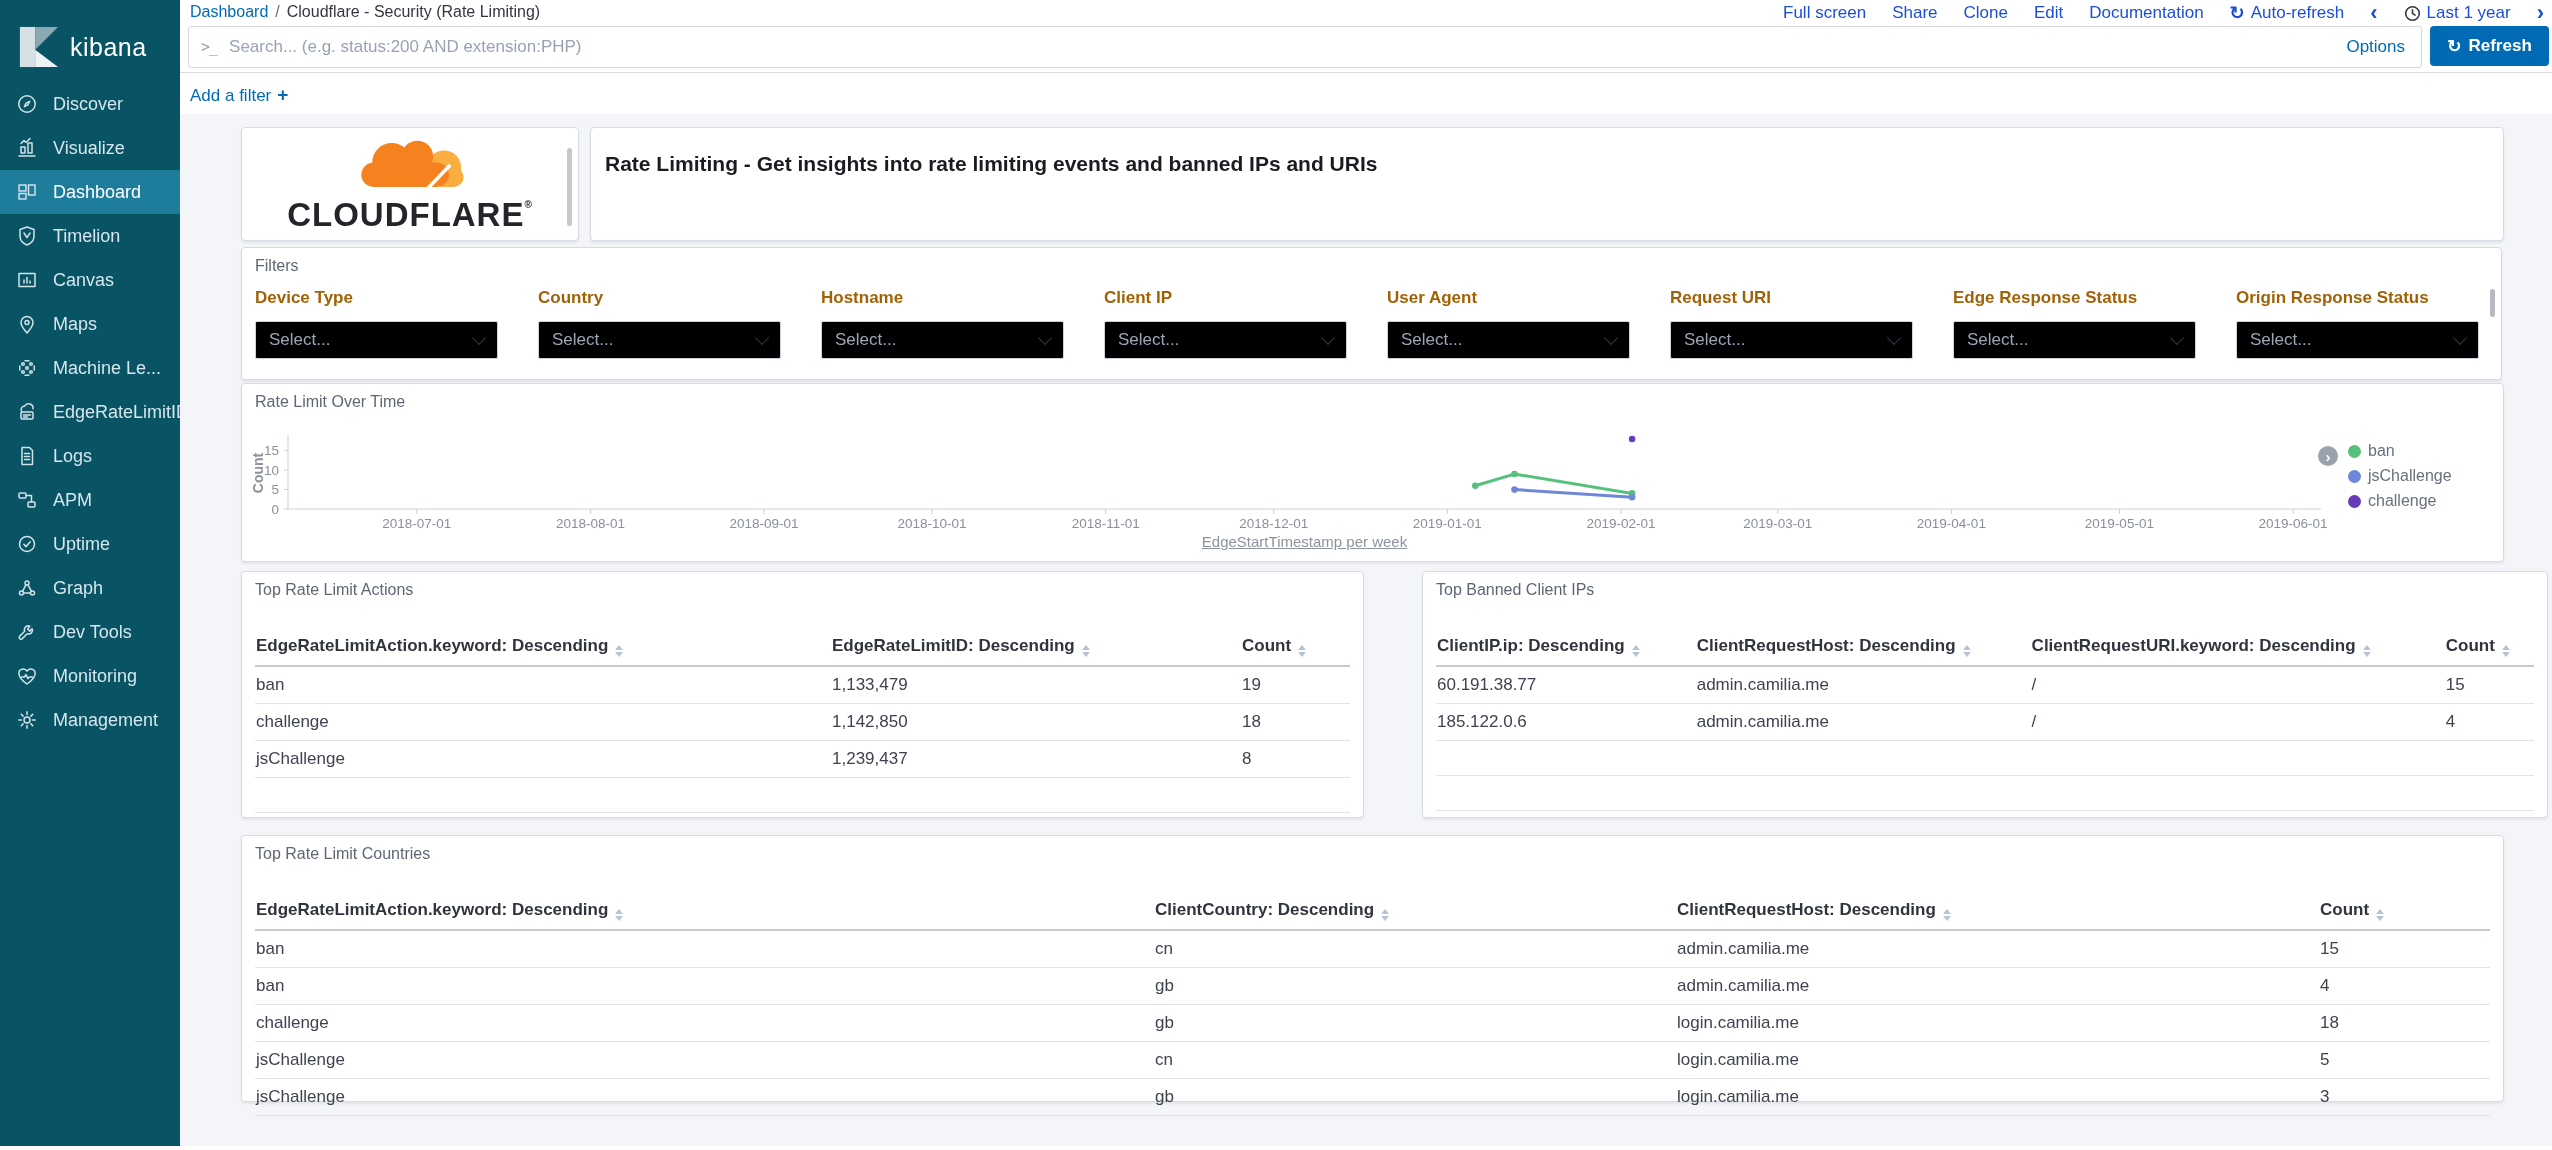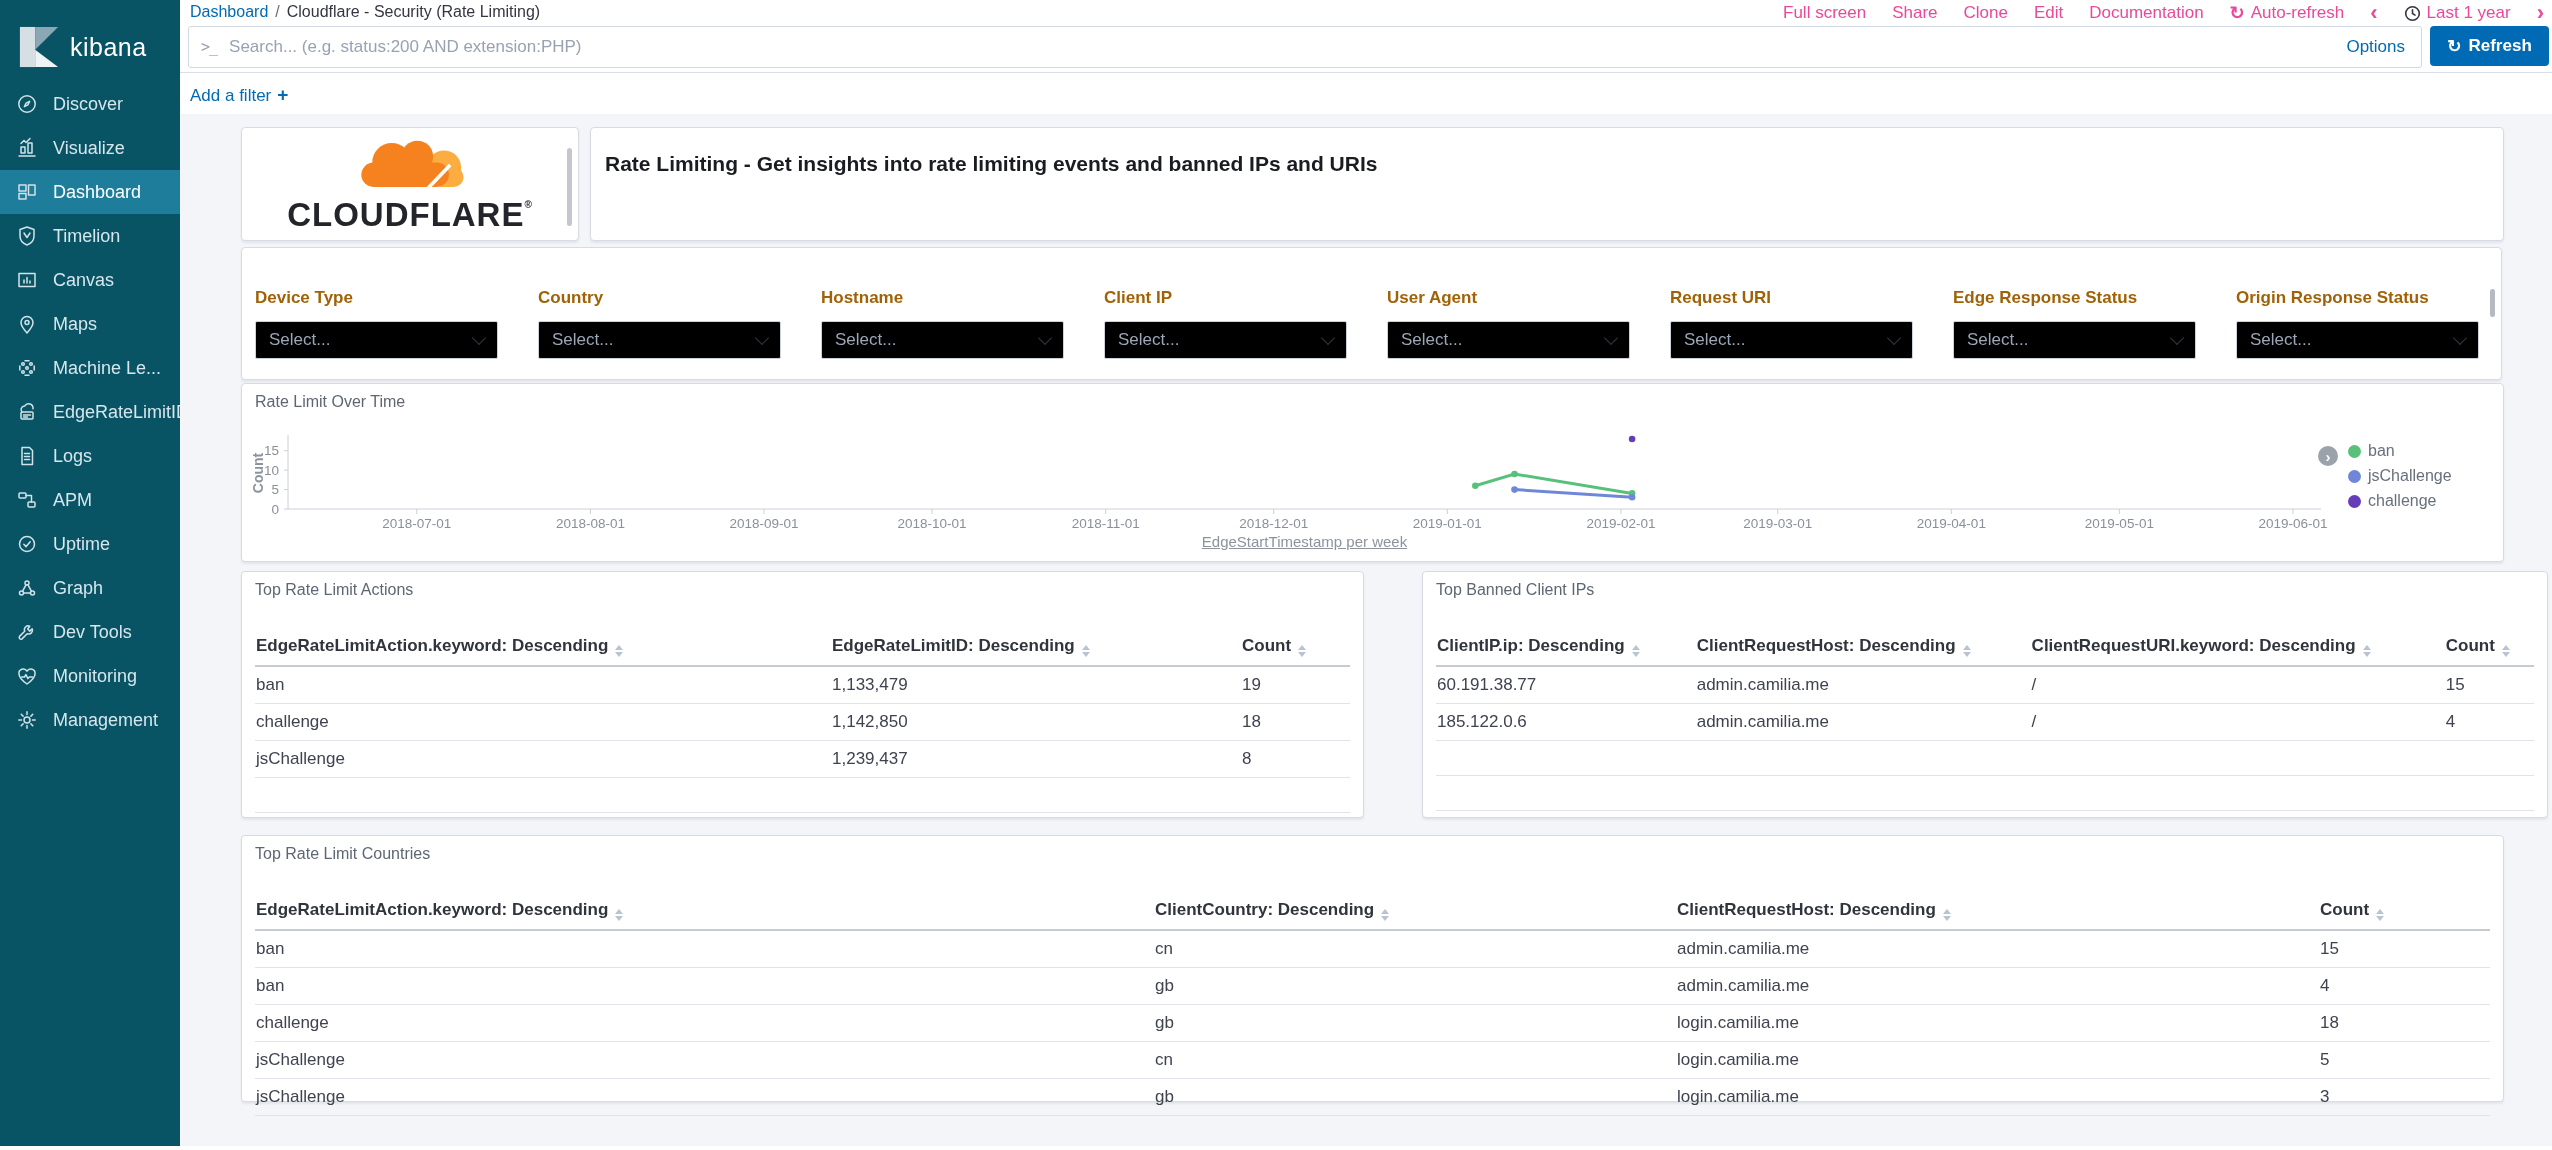--- a/index.html
+++ b/index.html
@@ -16,21 +16,21 @@
   .nav-item.selected{background:#1e7d9b;color:#fff;}
   .nav-icon{width:26px;height:26px;display:inline-flex;align-items:center;justify-content:center;flex:0 0 26px;}
   .nav-icon svg{width:24px;height:24px;stroke:#d2e2e8;fill:none;stroke-width:1.5;stroke-linecap:round;stroke-linejoin:round;}
 
   
   .breadcrumb{position:absolute;left:190px;top:3px;font-size:16px;white-space:nowrap;}
   .bc-link{color:#006bb4;cursor:pointer;}
   .bc-sep{color:#69707d;margin:0 7px;}
   .bc-current{color:#343741;}
   .top-menu{position:absolute;right:8px;top:2px;display:flex;align-items:center;gap:26px;
-            font-size:17px;color:#ec4899;white-space:nowrap;}
+            font-size:17px;color:#1d4ed8;white-space:nowrap;}
   .top-menu .mi{cursor:pointer;display:inline-flex;align-items:center;gap:6px;}
   .glyph-refresh{font-size:18px;font-weight:bold;}
   .chev-btn{font-size:22px;font-weight:bold;line-height:16px;cursor:pointer;}
 
   .query-bar{position:absolute;left:188px;top:26px;width:2232px;height:40px;background:#fff;
              border:1px solid #d4d9e1;border-radius:3px;display:flex;align-items:center;}
   .prompt{font-family:"DejaVu Sans Mono",monospace;color:#98a2b3;font-size:15px;margin:0 12px 0 12px;letter-spacing:-1px;}
   .placeholder{color:#98a2b3;font-size:17px;}
   .options-link{margin-left:auto;padding-right:16px;color:#006bb4;font-size:17px;cursor:pointer;}
   .refresh-btn{position:absolute;left:2430px;top:26px;width:119px;height:40px;background:#006bb4;
@@ -311,20 +311,21 @@
       <rect x="20" y="21" width="72" height="20" rx="10" fill="#f6821f"></rect>
       <line x1="74" y1="43" x2="93" y2="23" stroke="#ffffff" stroke-width="3"></line>
     </svg>
     <div class="cf-word">
       <span>CLOUDFLARE</span><sup>®</sup>
     </div>
     <div class="mini-scrollbar logo-scroll"></div>
   </div>
 
   <div class="panel p-filters">
+    <div class="panel-title">Filters</div>
     <div class="filters-grid">
         <div class="filter-field">
           <div class="filter-label">Device Type</div>
           <div class="select-box">
             <span class="ph">Select...</span>
             <span class="chev"></span>
           </div>
         </div>
         <div class="filter-field">
           <div class="filter-label">Country</div>

